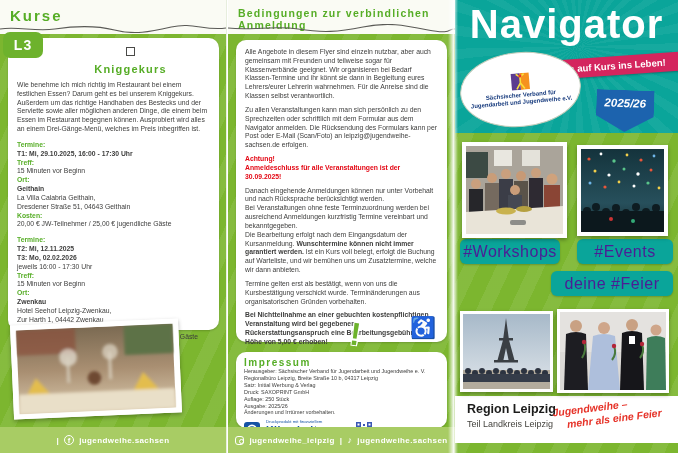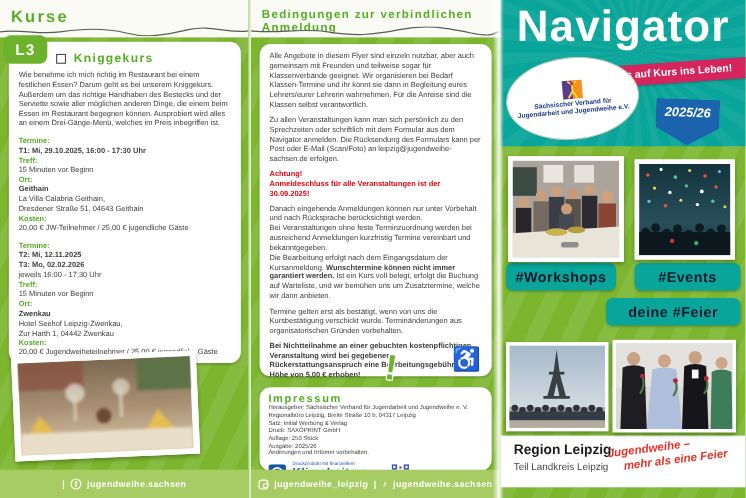--- a/index.html
+++ b/index.html
@@ -22,21 +22,21 @@
   .lbl { color:#56ad26; font-weight:bold; }
   .photo { position:absolute; background:#fff; box-shadow:0 2px 4px rgba(0,0,0,0.3); z-index:5; }
   .photo svg { display:block; width:100%; height:100%; }
 
   
   .panel-left { left:0; width:227px; border-right:1px solid #e7eedd; }
   .card-left { left:8px; top:38px; width:211px; height:292px; padding:7px 9px 0 9px; }
   .l3-badge { position:absolute; left:3px; top:32px; width:40px; height:26px; background:#6db22c;
       border-radius:7px; color:#ffffff; font-weight:bold; font-size:14px; letter-spacing:1px;
       display:flex; align-items:center; justify-content:center; z-index:3; }
-  .course-title-row { display:flex; align-items:center; gap:7px; margin:2px 0 6px 34px; }
+  .course-title-row { display:flex; align-items:center; gap:7px; margin:2px 0 6px 34px;flex-direction:column; }
   .checkbox { width:9px; height:9px; border:1.2px solid #4a4a48; background:#fff; }
   .course-title { color:#56ad26; font-weight:bold; font-size:11px; letter-spacing:1.2px; }
   .desc { margin-bottom:7px; }
   .session { margin-top:7px; }
   .restaurant-photo { left:12px; top:322px; width:168px; height:94px; border:5px solid #fff; transform:rotate(-2.5deg); }
 
   
   .panel-mid { left:228px; width:227px; }
   .card-mid1 { left:8px; top:40px; width:211px; height:302px; padding:8px 9px 0 9px; }
   .p { margin-bottom:5px; }
@@ -70,22 +70,22 @@
       transform:rotate(-4deg); display:flex; align-items:center; justify-content:center;
       color:#fff; font-size:9.5px; font-weight:bold; box-shadow:0 1px 2px rgba(0,0,0,0.25); z-index:4; }
   .logo-oval { position:absolute; left:5px; top:52px; width:121px; height:75px; background:#ffffff;
       border:1px solid #c3cdbb; border-radius:50%; transform:rotate(-5deg); z-index:5;
       display:flex; flex-direction:column; align-items:center; justify-content:center; gap:2px; }
   .logo-text { font-size:6px; font-weight:bold; color:#163a7d; text-align:center; line-height:1.25; }
   .pennant { position:absolute; left:141px; top:90px; width:58px; height:42px; background:#1c63ae;
       clip-path:polygon(0 0,100% 0,100% 62%,50% 100%,0 62%); transform:rotate(2deg); z-index:4;
       display:flex; justify-content:center; }
   .pennant span { color:#fff; font-size:11.5px; font-weight:bold; font-style:italic; margin-top:7px; }
-  .tag { position:absolute; background:#0aa59a; border-radius:6px; color:#0f172a; font-weight:bold;
-      font-size:13px; letter-spacing:0.5px; display:flex; align-items:center; justify-content:center;
+  .tag { position:absolute; background:#0aa59a; border-radius:6px; color:#4c1d95; font-weight:normal;
+      font-size:16px; letter-spacing:0.5px; display:flex; align-items:center; justify-content:center;
       box-shadow:0 1px 2px rgba(0,0,0,0.2); z-index:3; }
   .white-band { position:absolute; left:0; right:0; top:396px; height:47px; background:#ffffff; z-index:3; }
   .region-title { position:absolute; left:12px; top:6px; font-size:12.5px; font-weight:bold; color:#1c1c1b; }
   .region-sub { position:absolute; left:12px; top:23px; font-size:9px; color:#45443f; }
   .slogan { position:absolute; left:98px; top:4px; transform:rotate(-7deg); color:#e63329;
       font-weight:bold; font-style:italic; font-size:10.5px; line-height:1.25; z-index:4; }
   .slogan .ind { margin-left:13px; }
   .bottom-strip { position:absolute; left:0; right:0; top:443px; height:10px; z-index:2; }
 
   

